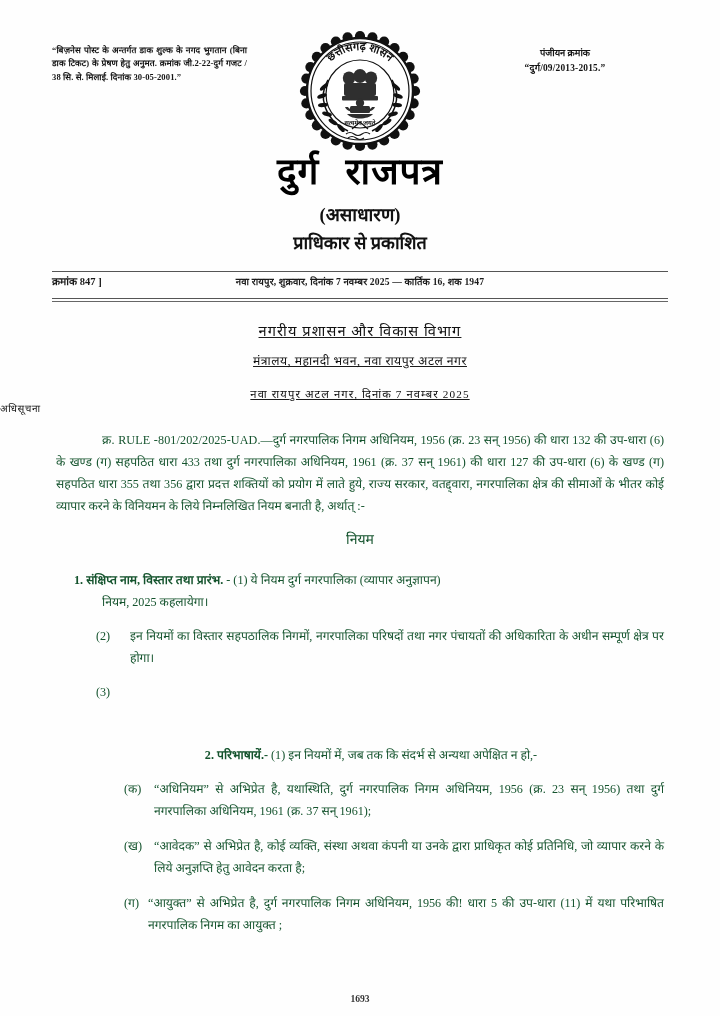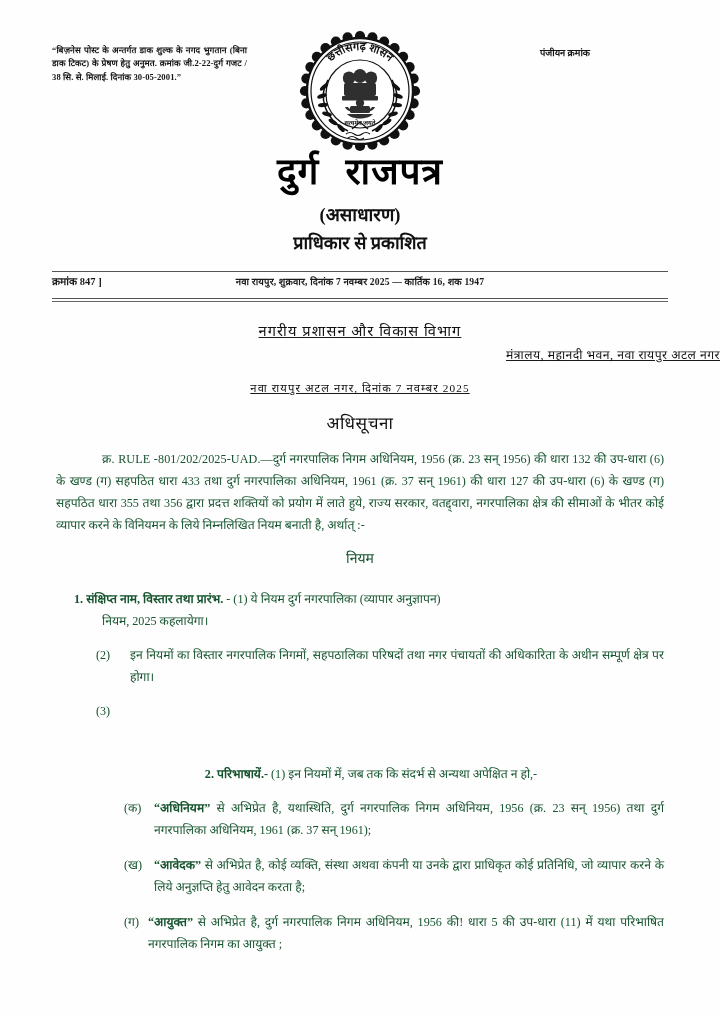--- a/index.html
+++ b/index.html
@@ -122,35 +122,32 @@
   
   .dept { text-align: center; margin-top: 18px; text-decoration: underline; }
   .dept-name {
     font-size: 14.6px;
     letter-spacing: 1.1px;
     color: #111;
   }
   .dept-addr {
     font-size: 12.2px;
     letter-spacing: .5px;
-    margin-top: 6px;
-    color: #111;
-    text-align: right;
+    margin-top: 12px;
+    color: #111;
   }
   .dept-place {
     font-size: 11.2px;
     letter-spacing: 1.1px;
     margin-top: 17px;
     color: #111;
   }
   .notif-head {
-    text-align: center;
-    font-size: 17px;
+    font-size: 10px;
     letter-spacing: .6px;
-    margin-top: 16px;
     color: #111;
   }
 
   
   .body-col {
     margin: 0 56px;
     font-size: 12.15px;
     line-height: 1.80;
     color: #14532d;
     text-align: justify;
@@ -210,21 +207,21 @@
   .def-item .marker {
     flex: 0 0 30px;
     text-align: left;
     white-space: nowrap;
   }
   .def-item.narrow-marker .marker { flex: 0 0 24px; }
   .def-item .txt {
     flex: 1 1 auto;
     text-align: justify;
   }
-  .def-item .txt b { font-weight: 700; }
+  .def-item .txt b { font-weight: 400; }
 
   
   .page-no {
     position: absolute;
     left: 0; right: 0;
     bottom: 12px;
     text-align: center;
     font-size: 9.6px;
     font-weight: 700;
     color: #333;
@@ -234,20 +231,21 @@
 <body>
 
 <div class="page">
 
   <div class="top-band">
 
     <div class="postal-note">“बिज़नेस पोस्ट के अन्तर्गत डाक शुल्क के नगद भुगतान (बिना डाक टिकट) के प्रेषण हेतु अनुमत. क्रमांक जी.2-22-दुर्ग गजट / 38 सि. से. मिलाई. दिनांक 30-05-2001.”</div>
 
     <div class="reg-note">
       <div>पंजीयन क्रमांक</div>
+      <div class="line2">“दुर्ग/09/2013-2015.”</div>
     </div>
 
     <div class="emblem-wrap">
       <svg viewBox="0 0 124 124" width="124" height="124" aria-hidden="true">
         <defs>
           <path id="arcTop" d="M 20,62 A 42,42 0 0 1 104,62"></path>
         </defs>
 
         <g fill="#111">
 
@@ -373,21 +371,21 @@
 
     <div class="rule-block">
       <div class="rule-line1">
         <span class="rule-num-b">1.</span>
         <span class="rule-title-b">संक्षिप्त नाम, विस्तार तथा प्रारंभ.</span><span> - (1) ये नियम दुर्ग नगरपालिका (व्यापार अनुज्ञापन)</span>
       </div>
       <div class="rule-cont">नियम, 2025 कहलायेगा।</div>
 
       <div class="sub-item">
         <span class="marker">(2)</span>
-        <span class="txt">इन नियमों का विस्तार नगरपालिक निगमों, सहपठालिका परिषदों तथा नगर पंचायतों की अधिकारिता के अधीन सम्पूर्ण क्षेत्र पर होगा।</span>
+        <span class="txt">इन नियमों का विस्तार सहपठालिक निगमों, नगरपालिका परिषदों तथा नगर पंचायतों की अधिकारिता के अधीन सम्पूर्ण क्षेत्र पर होगा।</span>
       </div>
 
       <div class="sub-item">
         <span class="marker">(3)</span>
       </div>
     </div>
 
     <div class="rule2-block">
       <div class="rule2-line">
         <span class="rule-num-b">2.</span>
@@ -405,14 +403,15 @@
       </div>
 
       <div class="def-item narrow-marker">
         <span class="marker">(ग)</span>
         <span class="txt"><b>“आयुक्त”</b><span> से अभिप्रेत है, दुर्ग नगरपालिक निगम अधिनियम, 1956 की! धारा 5 की उप-धारा (11) में यथा परिभाषित नगरपालिक निगम का आयुक्त ;</span></span>
       </div>
     </div>
 
   </div>
 
+  <div class="page-no">1693</div>
 
 </div>
 
 </body></html>

